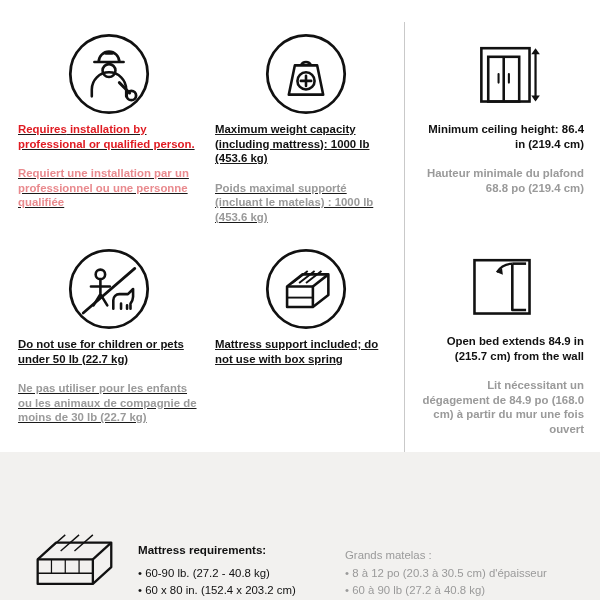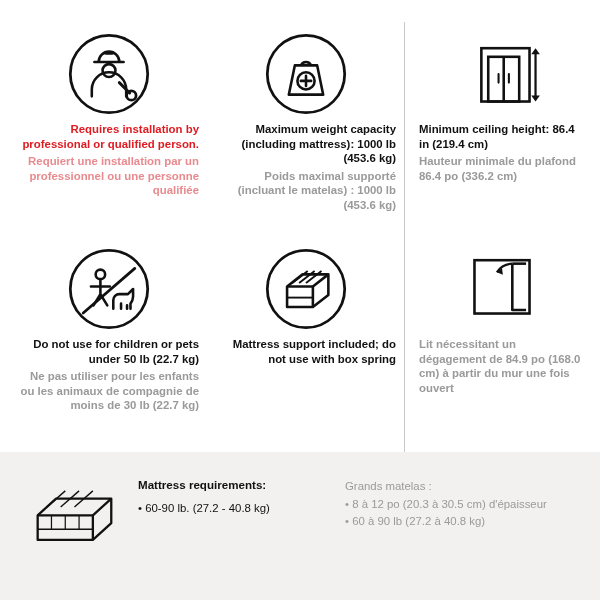--- a/index.html
+++ b/index.html
@@ -38,65 +38,66 @@
     border-left: 1px solid #c9c9c9;
     display: flex;
     flex-direction: column;
     padding-left: 8px;
     box-sizing: border-box;
   }
   .cell {
     width: 197px;
     box-sizing: border-box;
     padding: 4px 8px 0 8px;
-    text-align: right;
+    text-align: left;
     height: 212px;
+    text-decoration: underline;
   }
   .cell-r {
     width: 100%;
     box-sizing: border-box;
     padding: 4px 6px 0 6px;
-    text-align: left;
+    text-align: right;
     height: 212px;
   }
   .icon-wrap {
     height: 96px;
     display: flex;
     align-items: center;
     justify-content: center;
   }
   .txt {
     font-size: 11.4px;
     line-height: 1.28;
   }
   .txt-en {
     font-weight: bold;
     color: #111111;
   }
   .txt-fr {
     font-weight: bold;
     color: #9a9a9a;
-    margin-top: 3px;
+    margin-top: 15px;
   }
   .red {
     color: #e01b22;
   }
   .gray-red {
     color: #e98a8e;
   }
   
   .bottom {
     position: absolute;
     left: 0;
     top: 452px;
     width: 600px;
     height: 148px;
     background: #f2f1ef;
     display: flex;
-    align-items: flex-start;
+    align-items: flex-end;
     box-sizing: border-box;
     padding: 26px 14px 0 22px;
   }
   .bed-icon {
     flex: 0 0 108px;
     display: flex;
     justify-content: center;
     padding-top: 6px;
   }
   .req-col {
@@ -204,33 +205,34 @@
             <rect x="26" y="20" width="56" height="62" fill="none" stroke="#111" stroke-width="3"></rect>
             <rect x="34" y="30" width="36" height="52" fill="none" stroke="#111" stroke-width="3"></rect>
             <path d="M52 30 v52" stroke="#111" stroke-width="3"></path>
             <path d="M46 50 v10 M58 50 v10" stroke="#111" stroke-width="2.4" stroke-linecap="round"></path>
             <path d="M89 22 v58" stroke="#111" stroke-width="2.6"></path>
             <path d="M89 20 l-5 7 h10 z" fill="#111"></path>
             <path d="M89 82 l-5 -7 h10 z" fill="#111"></path>
           </svg>
         </div>
         <div class="txt txt-en">Minimum ceiling height: 86.4 in (219.4 cm)</div>
-        <div class="txt txt-fr">Hauteur minimale du plafond 86.4 po (336.2 cm)</div>
+        <div class="txt txt-fr">Hauteur minimale du plafond 68.8 po (219.4 cm)</div>
       </div>
 
       <div class="cell-r">
         <div class="icon-wrap">
           <svg width="86" height="86" viewBox="0 0 100 100">
             <rect x="18" y="20" width="64" height="62" fill="none" stroke="#111" stroke-width="3"></rect>
             <path d="M62 24 v54 h16" fill="none" stroke="#111" stroke-width="3" stroke-linejoin="round"></path>
             <path d="M62 24 h16" stroke="#111" stroke-width="3"></path>
             <path d="M44 34 a22 22 0 0 1 18 -10" fill="none" stroke="#111" stroke-width="2.6"></path>
             <path d="M44 34 l6 -5 l1 8 z" fill="#111"></path>
           </svg>
         </div>
+        <div class="txt txt-en">Open bed extends 84.9 in (215.7 cm) from the wall</div>
         <div class="txt txt-fr">Lit nécessitant un dégagement de 84.9 po (168.0 cm) à partir du mur une fois ouvert</div>
       </div>
 
     </div>
   </div>
 
   <div class="bottom">
     <div class="bed-icon">
       <svg width="92" height="72" viewBox="0 0 120 92">
         <path d="M10 40 L34 18 L106 18 L106 50 L82 72 L10 72 Z" fill="none" stroke="#111" stroke-width="3" stroke-linejoin="round"></path>
@@ -238,20 +240,21 @@
         <path d="M82 40 L106 18" stroke="#111" stroke-width="3"></path>
         <path d="M22 29 L46 8 M40 29 L64 8 M58 29 L82 8" stroke="#111" stroke-width="1.8"></path>
         <path d="M10 58 L82 58" stroke="#111" stroke-width="2"></path>
         <path d="M28 40 L28 58 M46 40 L46 58 M64 40 L64 58" stroke="#111" stroke-width="1.6"></path>
       </svg>
     </div>
 
     <div class="req-col">
       <div class="req-title">Mattress requirements:</div>
       <div class="req-item">• 60-90 lb. (27.2 - 40.8 kg)</div>
+      <div class="req-item">• 60 x 80 in. (152.4 x 203.2 cm)</div>
     </div>
 
     <div class="req-col fr">
       <div class="req-item fr">Grands matelas :</div>
       <div class="req-item fr">• 8 à 12 po (20.3 à 30.5 cm) d'épaisseur</div>
       <div class="req-item fr">• 60 à 90 lb (27.2 à 40.8 kg)</div>
     </div>
   </div>
 
 </div>

